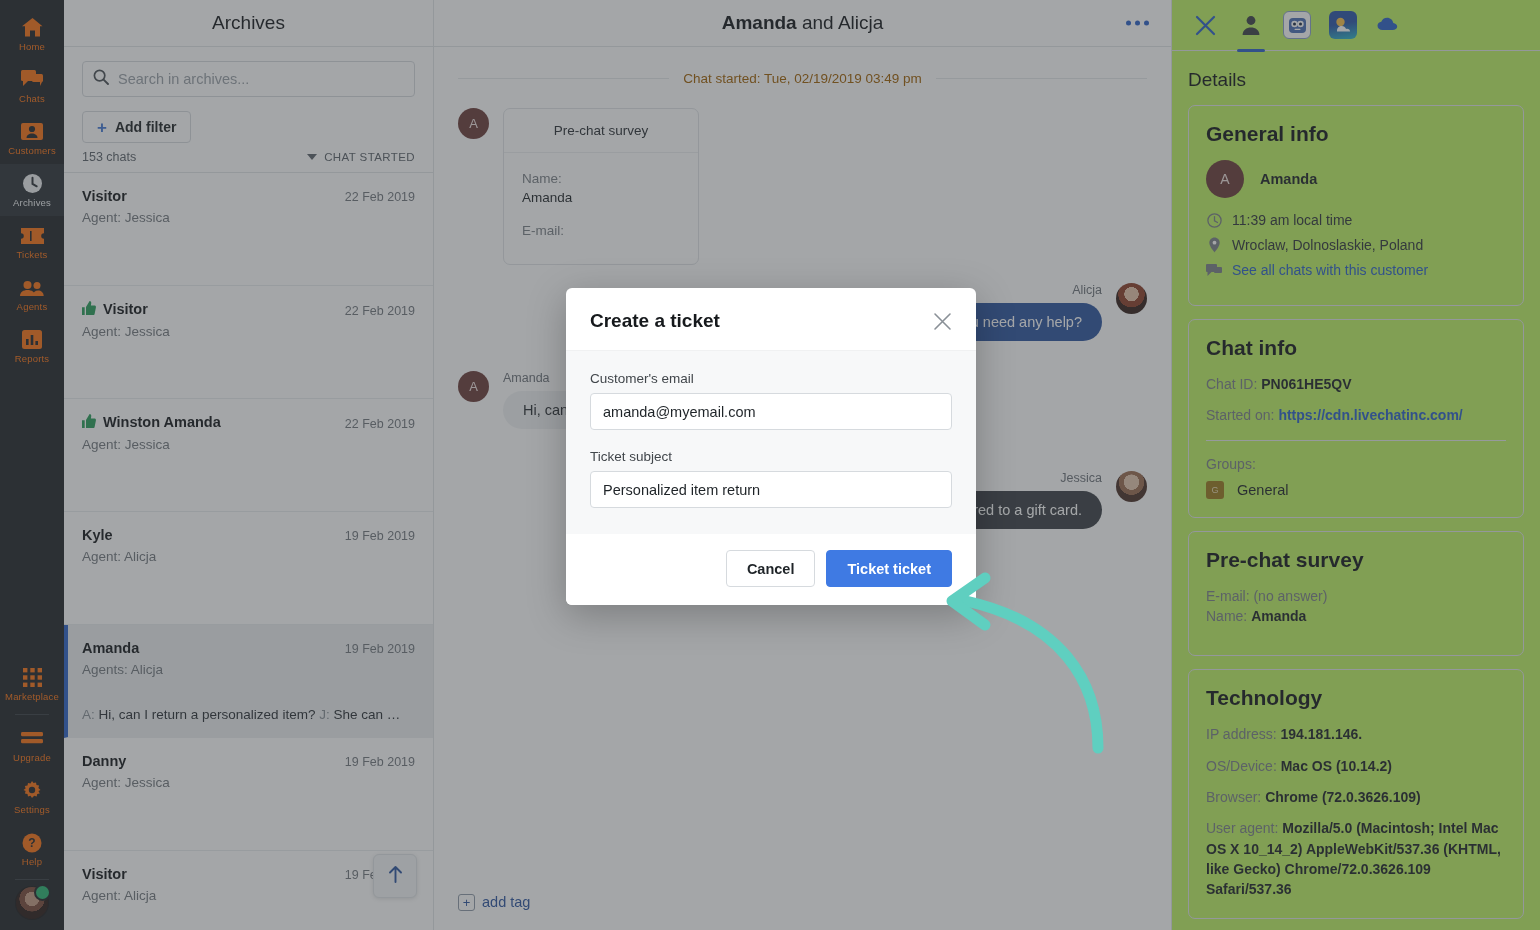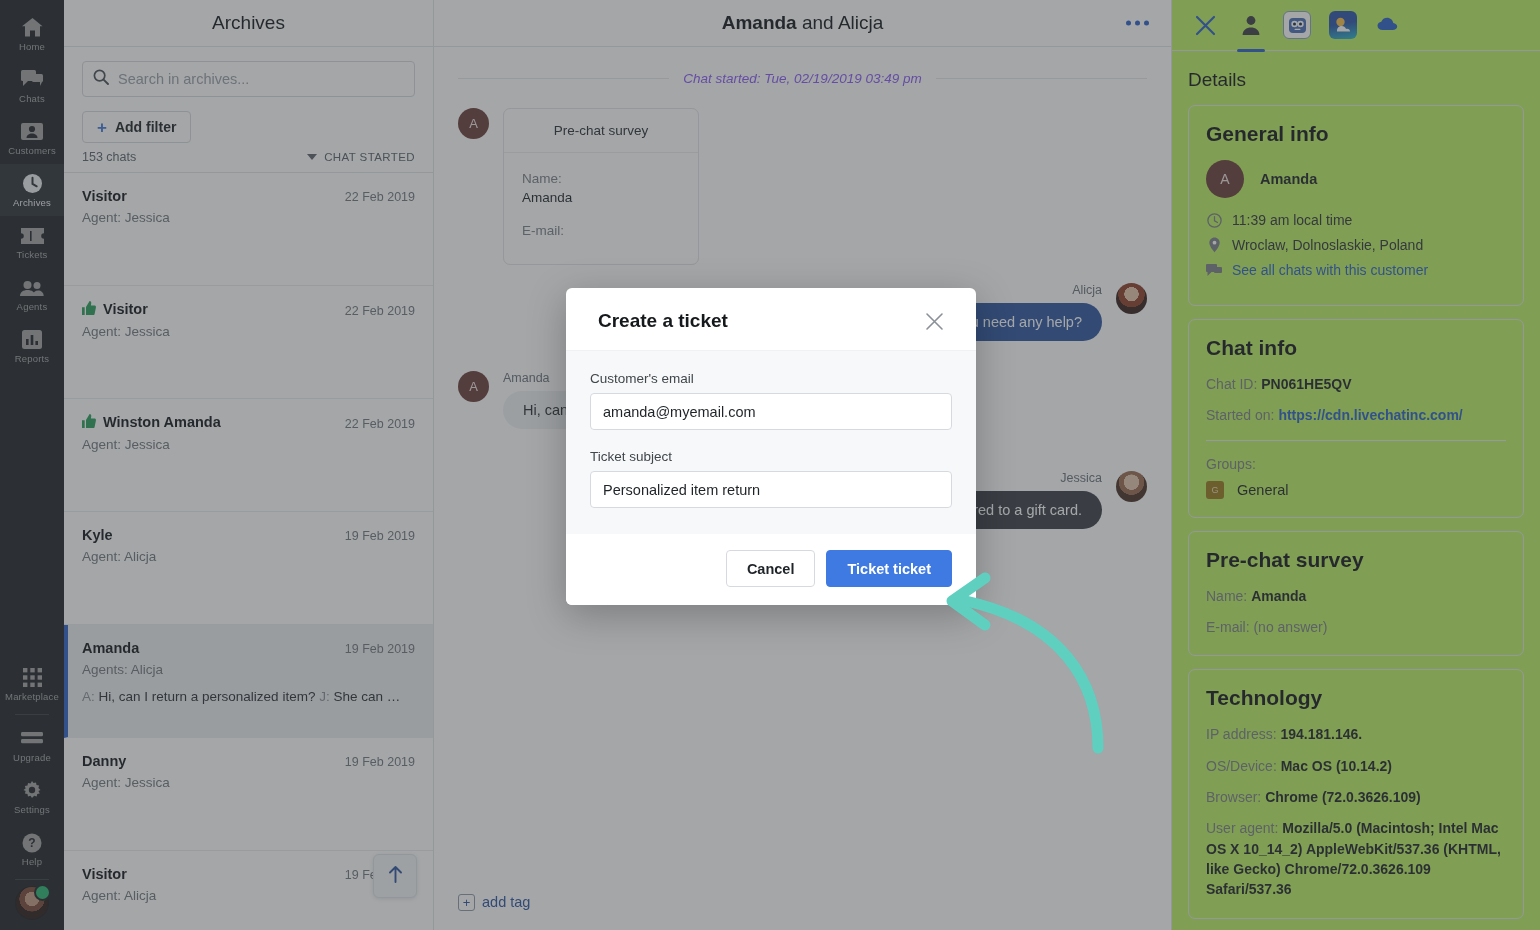--- a/index.html
+++ b/index.html
@@ -15,21 +15,21 @@
   .rail {
     width: 64px; height: 930px; background: #22262a;
     display: flex; flex-direction: column; align-items: center;
     flex: 0 0 64px; position: relative; z-index: 2;
   }
   .rail-top { padding-top: 8px; width: 100%; }
   .rail-bottom { margin-top: auto; width: 100%; padding-bottom: 10px; }
   .rail-item {
     width: 64px; height: 52px; display: flex; flex-direction: column;
     align-items: center; justify-content: center; gap: 2px;
-    color: #a3a3a3; cursor: pointer;
+    color: #f97316; cursor: pointer;
   }
   .rail-item.active { background: #2e3338; color: #eceff1; }
   .rail-item .glyph { height: 22px; display: flex; align-items: center; }
   .rail-item .glyph svg { display: block; }
   .rail-label { font-size: 9.5px; letter-spacing: .2px; line-height: 11px; }
   .rail-sep { width: 34px; height: 1px; background: #3a3f45; margin: 4px auto; }
   .rail-avatar {
     width: 34px; height: 34px; border-radius: 50%; margin: 6px auto 0;
     position: relative; overflow: visible;
     background: radial-gradient(circle at 50% 38%, #c59b84 0 26%, #7b4b3a 27% 46%, #2b1c18 47% 100%);
@@ -81,21 +81,21 @@
   .chat-row {
     padding: 15px 18px 0 18px; height: 113px; border-bottom: 1px solid #e9ecee;
     cursor: pointer; position: relative;
   }
   .chat-row.selected { background: #eceff1; border-left: 4px solid #2d63c8; padding-left: 14px; border-bottom-color: transparent; }
   .chat-row-top { display: flex; align-items: baseline; justify-content: space-between; }
   .chat-name { font-size: 14.5px; font-weight: bold; color: #16191c; display: flex; align-items: center; gap: 7px; }
   .thumb { color: #2a9d5c; font-size: 14px; line-height: 1; }
   .chat-date { font-size: 12.5px; color: #73797f; }
   .chat-agent { font-size: 13.5px; color: #73797f; margin-top: 6px; }
-  .chat-snippet { font-size: 13.5px; color: #2c3136; margin-top: 12px;
+  .chat-snippet { font-size: 13.5px; color: #2c3136; margin-top: 30px;
     white-space: nowrap; overflow: hidden; text-overflow: ellipsis; }
   .chat-snippet .ini { color: #8a9097; }
   .scrolltop {
     position: absolute; left: 309px; bottom: 32px; width: 44px; height: 44px;
     background: #f4f6f7; border: 1px solid #e0e4e7; border-radius: 6px;
     display: flex; align-items: center; justify-content: center;
     box-shadow: 0 1px 4px rgba(0,0,0,.12); cursor: pointer; z-index: 4;
   }
 
   
@@ -106,21 +106,21 @@
     display: flex; align-items: center; justify-content: center; position: relative;
   }
   .chat-head-title { font-size: 19px; color: #16191c; }
   .chat-head-title b { font-weight: bold; }
   .dots { position: absolute; right: 22px; top: 50%; transform: translateY(-50%);
     display: flex; gap: 4px; cursor: pointer; }
   .dots i { width: 5px; height: 5px; border-radius: 50%; background: #2d63c8; display: block; }
   .chat-body { flex: 1; padding: 0 24px; overflow: hidden; }
   .divider-row { display: flex; align-items: center; gap: 14px; margin: 24px 0 22px; }
   .divider-row .ln { flex: 1; height: 1px; background: #e6e9eb; }
-  .divider-row .txt { font-size: 13.5px; color: #8b5cf6; white-space: nowrap; font-style: italic; }
+  .divider-row .txt { font-size: 13.5px; color: #a16207; white-space: nowrap; }
   .msg { display: flex; gap: 14px; align-items: flex-start; margin-bottom: 10px; }
   .msg.right { justify-content: flex-end; }
   .av { width: 31px; height: 31px; border-radius: 50%; flex: 0 0 31px;
     display: flex; align-items: center; justify-content: center;
     font-size: 13px; color: #f0e3e0; background: #6c3d3a; }
   .av.photo-a { background: radial-gradient(circle at 50% 36%, #e4c6ae 0 30%, #9a6b50 31% 50%, #4a3027 51% 100%); }
   .av.photo-j { background: radial-gradient(circle at 50% 36%, #e8c5ab 0 28%, #8d3f2a 29% 52%, #34211b 53% 100%); }
   .survey-card {
     width: 196px; border: 1px solid #e1e4e7; border-radius: 7px; overflow: hidden; background: #fff;
   }
@@ -177,21 +177,21 @@
   .group-name { font-size: 14.5px; color: #1f2428; }
 
   
   .dim { position: absolute; inset: 0; background: rgba(57,61,65,.46); z-index: 50; }
   .modal {
     position: absolute; left: 566px; top: 288px; width: 410px;
     background: #fff; border-radius: 6px; z-index: 60;
     box-shadow: 0 10px 38px rgba(0,0,0,.25); overflow: hidden;
   }
   .modal-head { display: flex; align-items: center; justify-content: space-between;
-    padding: 22px 32px 18px; }
+    padding: 22px 24px 18px; }
   .modal-title { font-size: 19px; font-weight: bold; color: #16191c; }
   .modal-close { cursor: pointer; color: #8a9097; line-height: 0; }
   .modal-body { background: #f7f8f9; padding: 20px 24px 26px; border-top: 1px solid #f0f1f2; }
   .field-label { font-size: 13.5px; color: #41464b; margin-bottom: 7px; }
   .field-input {
     width: 100%; height: 37px; border: 1px solid #d6dade; border-radius: 4px;
     background: #fff; padding: 0 12px; font-size: 14.5px; color: #1f2428;
     font-family: inherit; outline: none;
   }
   .field-gap { height: 19px; }
@@ -614,27 +614,27 @@
         <div class="hr"></div>
         <div class="kv" style="margin-bottom:0;">Groups:</div>
         <div class="group-row">
           <span class="group-badge">G</span>
           <span class="group-name">General</span>
         </div>
       </div>
 
       <div class="card">
         <div class="card-title">Pre-chat survey</div>
+        <div class="kv" style="margin-bottom:0;">
+          <span>E-mail:</span>
+          <span>(no answer)</span>
+        </div>
         <div class="kv">
           <span>Name:</span>
           <b>Amanda</b>
-        </div>
-        <div class="kv" style="margin-bottom:0;">
-          <span>E-mail:</span>
-          <span>(no answer)</span>
         </div>
       </div>
 
       <div class="card">
         <div class="card-title">Technology</div>
         <div class="kv">
           <span>IP address:</span>
           <b>194.181.146.</b>
         </div>
         <div class="kv">

